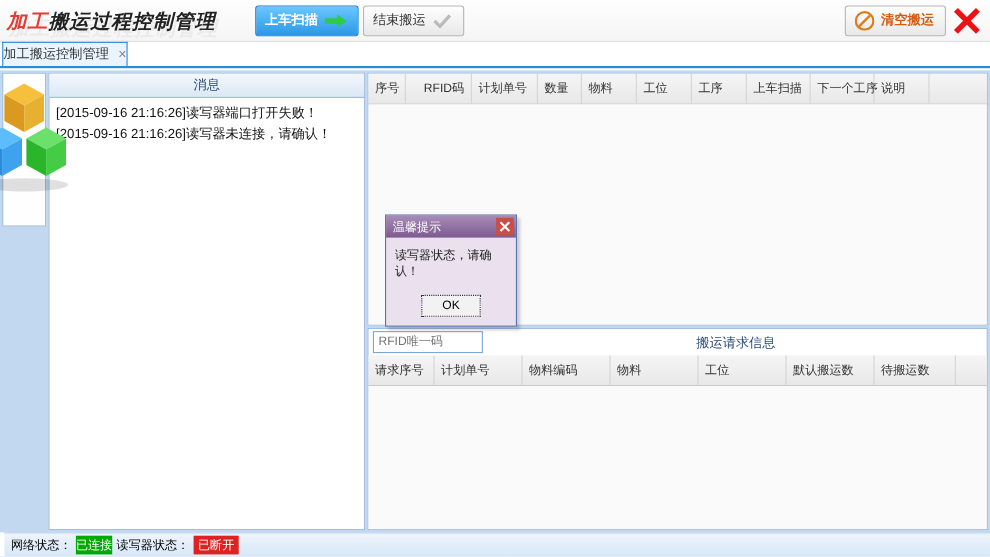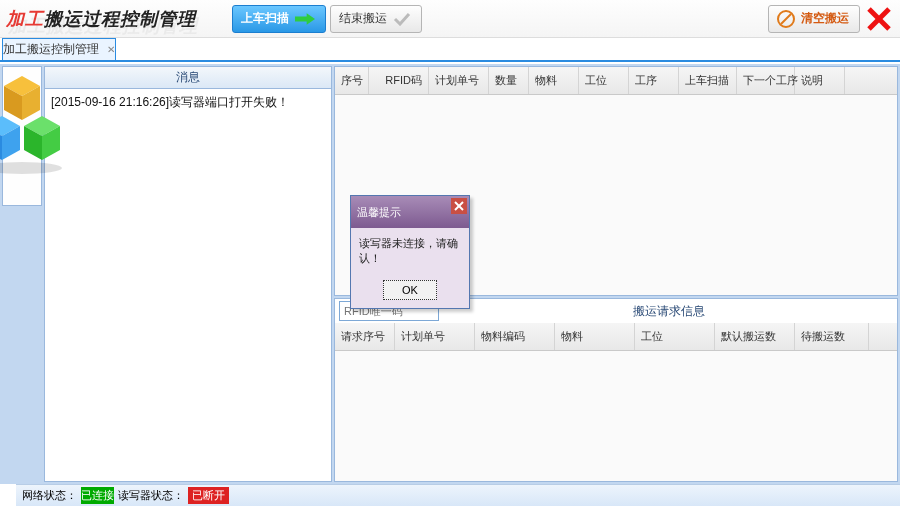--- a/index.html
+++ b/index.html
@@ -41,26 +41,26 @@
   .panel.detail { height: 230px; }
   .grid-head { display: flex; background: linear-gradient(#f5f5f5,#e8e8e8); border-bottom: 1px solid #c9c9c9; }
   .grid-head .cell { padding: 6px 6px; border-right: 1px solid #d4d4d4; font-size: 11px; color: #333; white-space: nowrap; }
   .grid-body { flex: 1; background: #fafafa; }
   
   .panel.req { flex: 1; }
   .toolbar-row { height: 24px; display: flex; align-items: center; padding: 0 4px; gap: 6px; }
   .mini-input { height: 20px; width: 100px; border: 1px solid #7da8d6; padding: 0 4px; font-size: 11px; color: #666; }
   .req-title { flex: 1; text-align: center; color: #2a4a76; }
   
-  .status-bar { position: absolute; bottom: 0; left: 16px; right: 0; height: 22px; background: linear-gradient(#edf4fc,#d8e7f8); border-top: 1px solid #b8cde6; display: flex; align-items: center; padding: 0 6px; font-size: 11px; gap: 4px; }
+  .status-bar { position: absolute; bottom: 0; left: 4px; right: 0; height: 22px; background: linear-gradient(#edf4fc,#d8e7f8); border-top: 1px solid #b8cde6; display: flex; align-items: center; padding: 0 6px; font-size: 11px; gap: 4px; }
   .st-ok { background: #0a0; color: #fff; padding: 1px 0; }
   .st-err { background: #d22; color: #fff; padding: 1px 4px; }
   
   .modal { position: absolute; left: 350px; top: 195px; width: 120px; background: #eae0ee; border: 1px solid #5477b0; box-shadow: 3px 3px 3px rgba(0,0,0,.2); }
-  .modal-title { height: 32px; background: linear-gradient(#a88cb7,#7d5a90); color: #fff; display: flex; align-items: center; padding: 0 6px; font-size: 11px; position: relative; }
+  .modal-title { height: 20px; background: linear-gradient(#a88cb7,#7d5a90); color: #fff; display: flex; align-items: center; padding: 0 6px; font-size: 11px; position: relative; }
   .modal-close { position: absolute; right: 2px; top: 2px; width: 16px; height: 16px; background: #c94f44; display: flex; align-items: center; justify-content: center; cursor: pointer; }
   .modal-body { padding: 8px; font-size: 11px; color: #222; }
   .modal-footer { display: flex; justify-content: center; padding: 6px 0 8px; }
   .modal-btn { width: 54px; height: 20px; border: 1px dotted #333; background: #f2f2f2; font-size: 11px; cursor: pointer; }
 </style>
 </head>
 <body>
 
 <div class="top-bar">
   <div class="title-area">
@@ -126,20 +126,21 @@
               <polygon points="36,10 18,20 18,44 36,34" fill="#44cc44"></polygon>
             </g>
           <ellipse cx="60" cy="92" rx="40" ry="6" fill="rgba(0,0,0,.12)"></ellipse>
         </svg>
       </div>
     </div>
     <div class="panel msg">
       <div class="panel-header">消息</div>
       <div class="msg-body" id="msg-body">
           <div>[2015-09-16 21:16:26]读写器端口打开失败！</div>
+          <div>[2015-09-16 21:16:26]读写器未连接，请确认！</div>
         </div>
     </div>
   </div>
 
   <div class="right-pane">
     <div class="panel detail">
       <div class="grid-head" id="detail-head">
           <div class="cell" style="width: 34px;">序号</div>
           <div class="cell" style="width: 60px; text-align: right;">RFID码</div>
           <div class="cell" style="width: 60px;">计划单号</div>
@@ -183,17 +184,17 @@
 <div class="modal">
   <div class="modal-title">
     <span>温馨提示</span>
     <div class="modal-close">
       <svg width="10" height="10" viewBox="0 0 10 10">
           <line x1="1" y1="1" x2="9" y2="9" stroke="#fff" stroke-width="2"></line>
           <line x1="9" y1="1" x2="1" y2="9" stroke="#fff" stroke-width="2"></line>
         </svg>
     </div>
   </div>
-  <div class="modal-body">读写器未连接，请确认！</div>
+  <div class="modal-body">读写器状态，请确认！</div>
   <div class="modal-footer">
     <button class="modal-btn">OK</button>
   </div>
 </div>
 
 </body></html>

